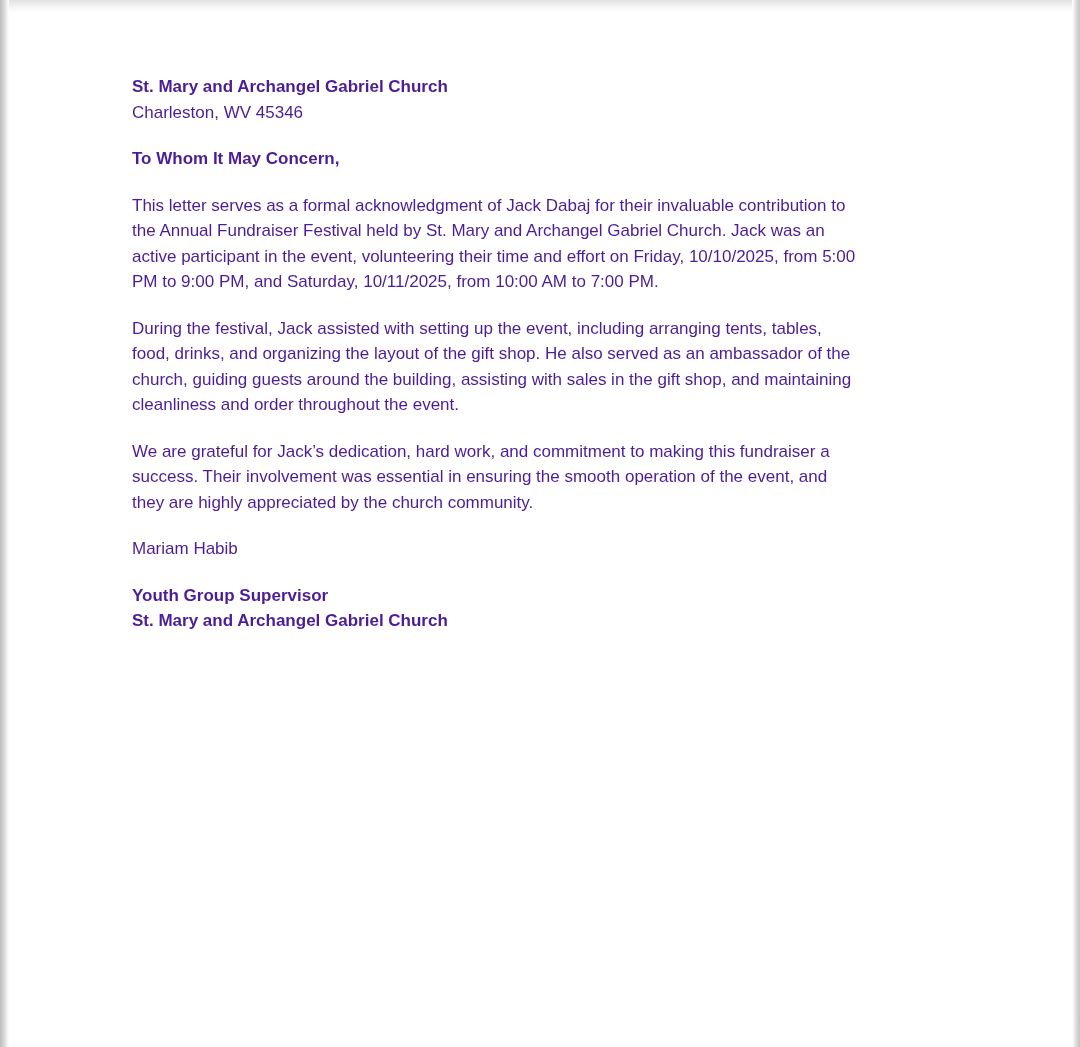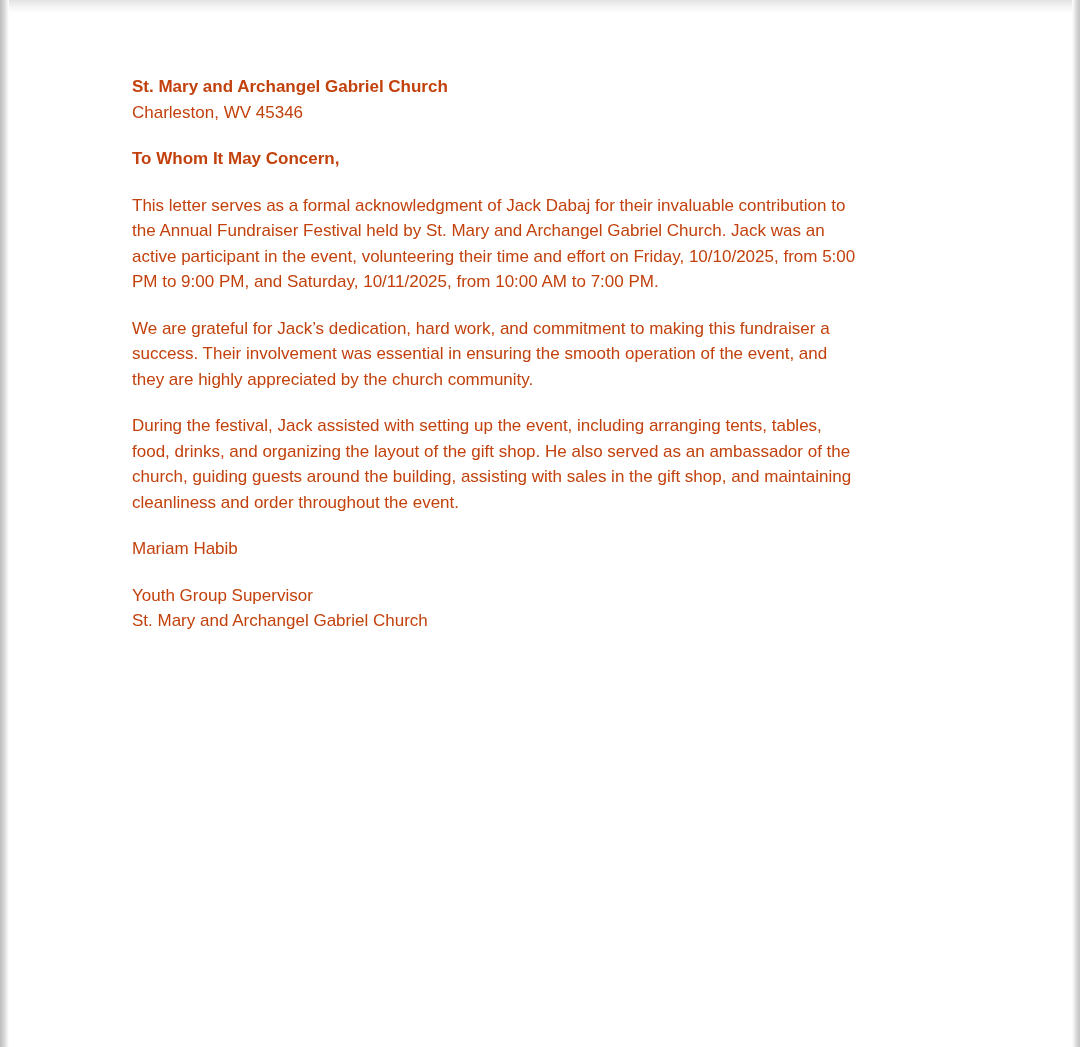--- a/index.html
+++ b/index.html
@@ -31,29 +31,30 @@
     position: absolute;
     left: 0; right: 0; top: 0;
     height: 13px;
     background: linear-gradient(to bottom, rgba(0,0,0,0.115) 0%, rgba(0,0,0,0.04) 55%, rgba(0,0,0,0) 100%);
   }
   .document {
     position: absolute;
     left: 132px;
     top: 74px;
     width: 822px;
-    color: #c2410c;
+    color: #4c1d95;
     font-size: 17px;
     line-height: 25.5px;
   }
   .block {
     margin: 0 0 21px 0;
   }
   .block:last-child {
     margin-bottom: 18px;
+    font-weight: bold;
   }
   .bold {
     font-weight: bold;
   }
   .para {
     white-space: pre-line;
   }
 </style>
 </head>
 <body>
@@ -70,28 +71,28 @@
   </div>
 
 
   <div class="block bold">To Whom It May Concern,</div>
 
   <div class="block para">This letter serves as a formal acknowledgment of Jack Dabaj for their invaluable contribution to
 the Annual Fundraiser Festival held by St. Mary and Archangel Gabriel Church. Jack was an
 active participant in the event, volunteering their time and effort on Friday, 10/10/2025, from 5:00
 PM to 9:00 PM, and Saturday, 10/11/2025, from 10:00 AM to 7:00 PM.</div>
 
-  <div class="block para">We are grateful for Jack’s dedication, hard work, and commitment to making this fundraiser a
-success. Their involvement was essential in ensuring the smooth operation of the event, and
-they are highly appreciated by the church community.</div>
-
   <div class="block para">During the festival, Jack assisted with setting up the event, including arranging tents, tables,
 food, drinks, and organizing the layout of the gift shop. He also served as an ambassador of the
 church, guiding guests around the building, assisting with sales in the gift shop, and maintaining
 cleanliness and order throughout the event.</div>
+
+  <div class="block para">We are grateful for Jack’s dedication, hard work, and commitment to making this fundraiser a
+success. Their involvement was essential in ensuring the smooth operation of the event, and
+they are highly appreciated by the church community.</div>
 
 
   <div class="block">Mariam Habib</div>
 
   <div class="block">
     <div>Youth Group Supervisor</div>
     <div>St. Mary and Archangel Gabriel Church</div>
   </div>
 
 </div>

